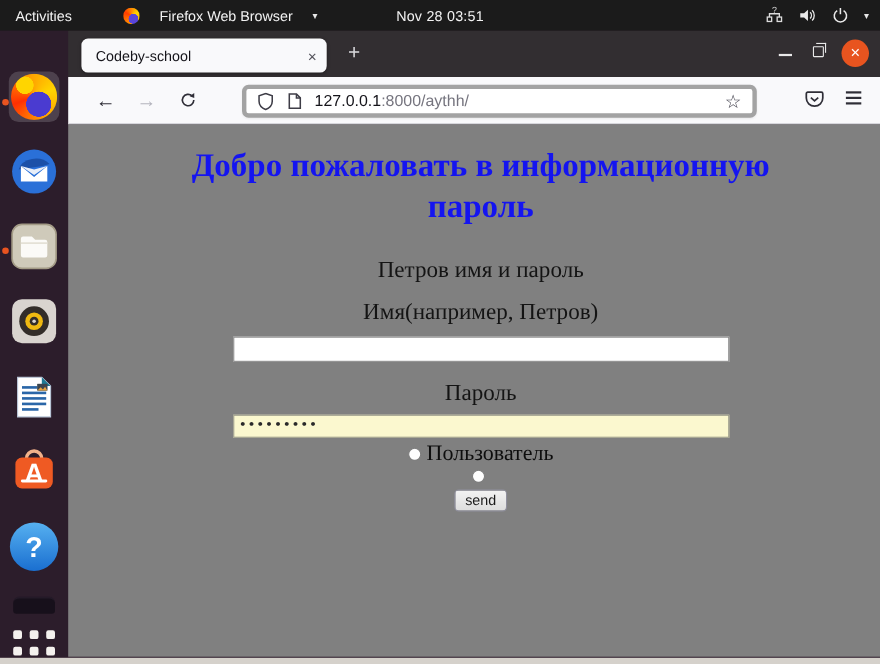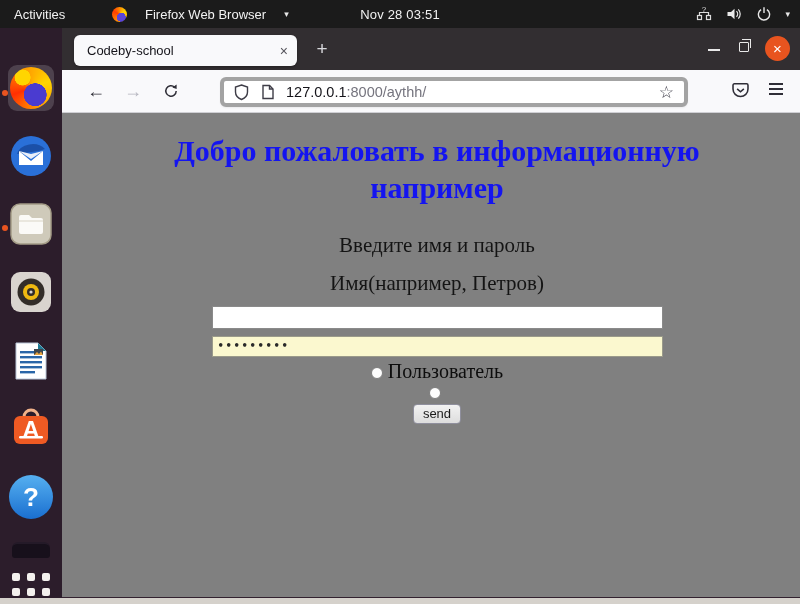--- a/index.html
+++ b/index.html
@@ -237,24 +237,25 @@
         </svg>
       </div>
       <div class="menu-btn">
           <i></i>
           <i></i>
           <i></i>
         </div>
     </div>
 
     <div id="viewport">
-      <h1 class="heading">Добро пожаловать в информационную например</h1>
-      <div class="subtitle">Введите имя и пароль</div>
+      <h1 class="heading">Добро пожаловать в информационную пароль</h1>
+      <div class="subtitle">Петров имя и пароль</div>
       <div class="fld-label">Имя(например, Петров)</div>
       <div class="row"><input class="name-input" type="text" value="" style=""></div>
+      <div class="fld-label pass-wrap">Пароль</div>
       <div class="row"><div class="pass-input">•••••••••</div></div>
       <div class="radio-row">
         <span class="radio-dot"></span><span>Пользователь</span>
       </div>
       <div class="radio-row">
         <span class="radio-dot"></span>
       </div>
       <div class="row"><span class="send-btn">send</span></div>
     </div>
   </div>

